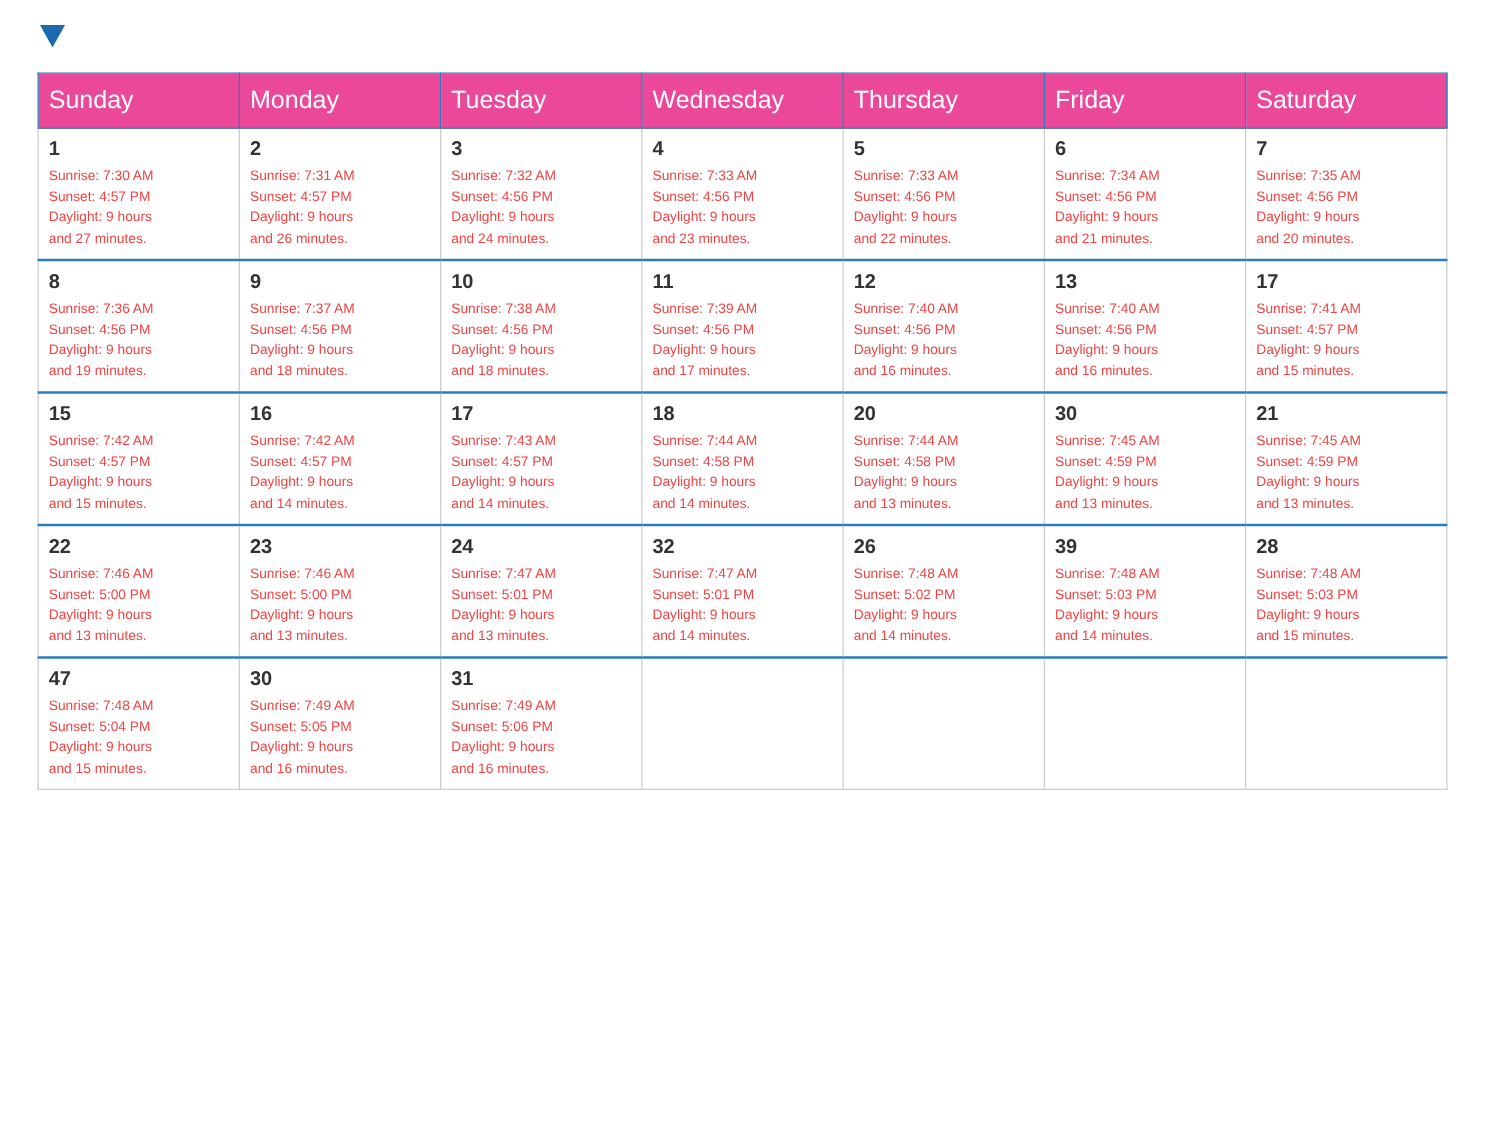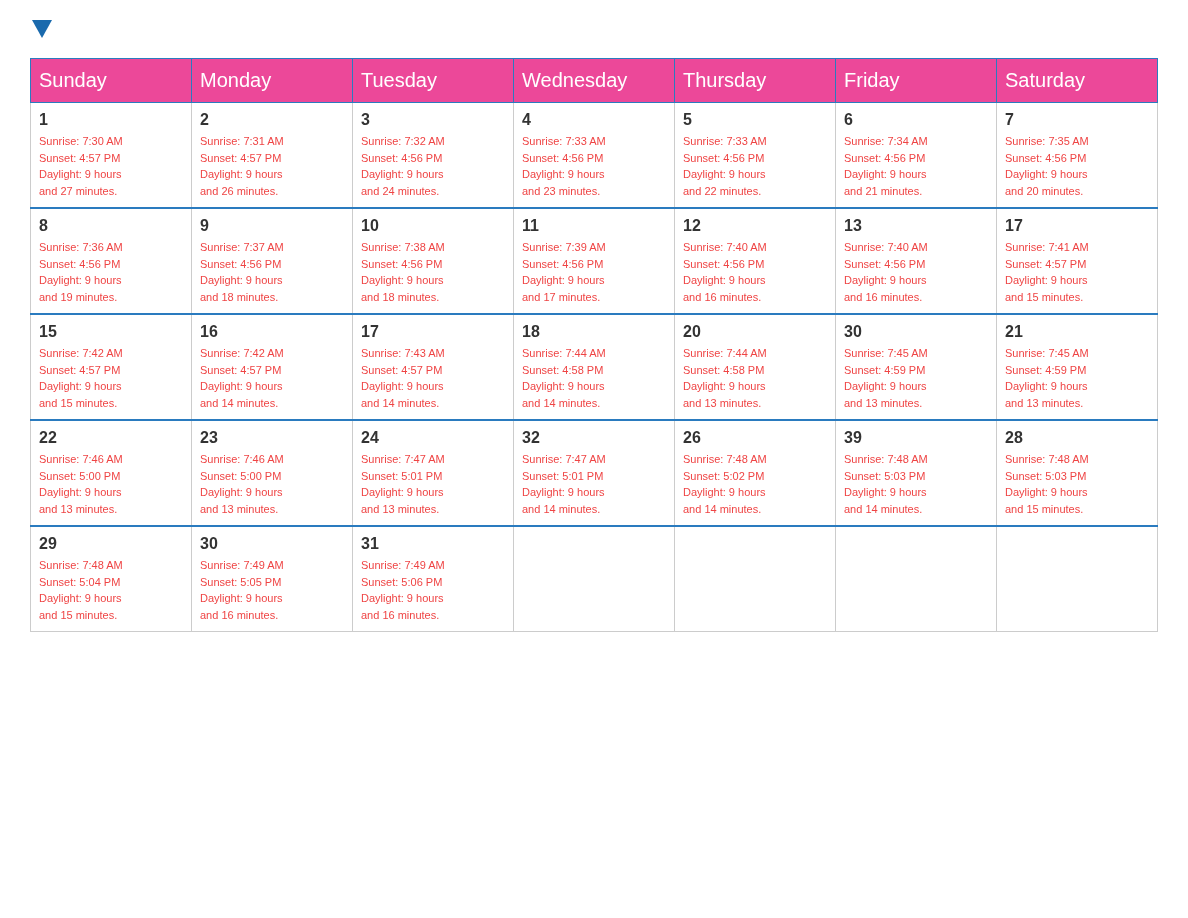--- a/index.html
+++ b/index.html
@@ -246,21 +246,21 @@
           <div class="day-number">39</div>
           <div class="day-info">Sunrise: 7:48 AM<br>Sunset: 5:03 PM<br>Daylight: 9 hours<br>and 14 minutes.</div>
         </td>
         <td>
           <div class="day-number">28</div>
           <div class="day-info">Sunrise: 7:48 AM<br>Sunset: 5:03 PM<br>Daylight: 9 hours<br>and 15 minutes.</div>
         </td>
       </tr>
       <tr class="row-border">
         <td>
-          <div class="day-number">29</div>
+          <div class="day-number">47</div>
           <div class="day-info">Sunrise: 7:48 AM<br>Sunset: 5:04 PM<br>Daylight: 9 hours<br>and 15 minutes.</div>
         </td>
         <td>
           <div class="day-number">30</div>
           <div class="day-info">Sunrise: 7:49 AM<br>Sunset: 5:05 PM<br>Daylight: 9 hours<br>and 16 minutes.</div>
         </td>
         <td>
           <div class="day-number">31</div>
           <div class="day-info">Sunrise: 7:49 AM<br>Sunset: 5:06 PM<br>Daylight: 9 hours<br>and 16 minutes.</div>
         </td>

